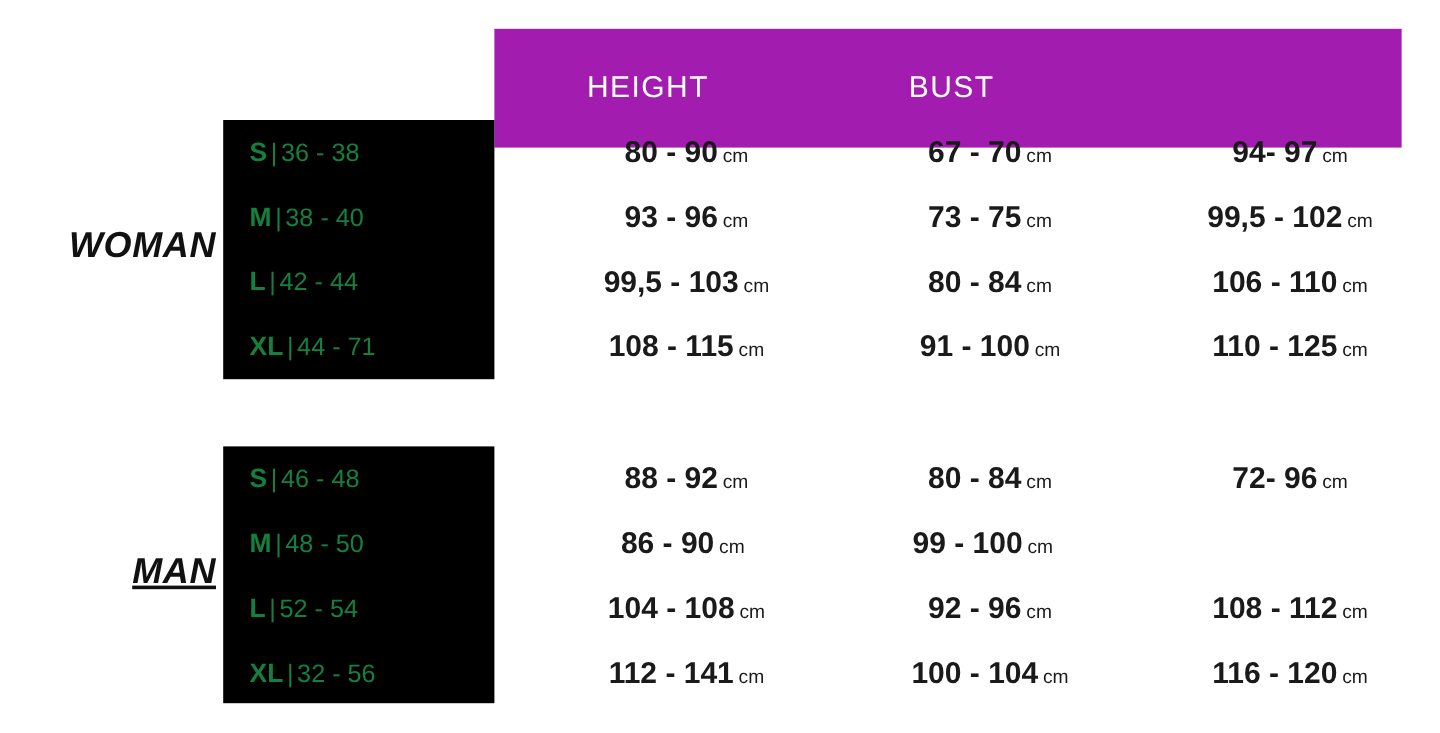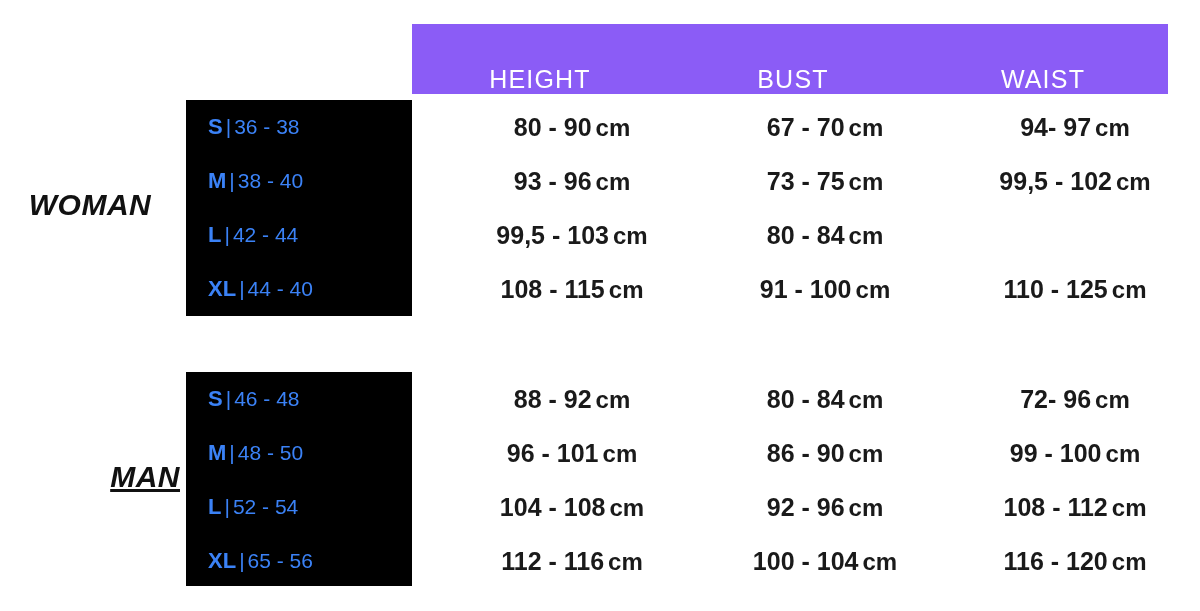--- a/index.html
+++ b/index.html
@@ -15,24 +15,24 @@
     color: #1a1a1a;
     overflow: hidden;
   }
 
   
   .header-bar {
     position: absolute;
     left: 412px;
     top: 24px;
     width: 756px;
-    height: 70px;
-    background: #8b5cf6;
+    height: 99px;
+    background: #a21caf;
     display: flex;
-    align-items: flex-end;
+    align-items: center;
   }
   .header-cell {
     color: #ffffff;
     font-size: 25px;
     font-weight: 400;
     letter-spacing: 1.2px;
     text-align: center;
   }
   .header-cell.height { width: 256px; }
   .header-cell.bust   { width: 250px; }
@@ -63,40 +63,40 @@
     position: absolute;
     left: 0;
     width: 180px;
     text-align: right;
     font-size: 30px;
     font-weight: bold;
     font-style: italic;
     letter-spacing: 0.5px;
     color: #111111;
   }
-  .group.woman .group-label { top: 88px; text-align: center; }
+  .group.woman .group-label { top: 88px; }
   .group.man   .group-label { top: 88px; text-decoration: underline; }
 
   
   .rows {
     position: absolute;
     left: 0;
     top: 0;
     width: 1200px;
   }
   .row {
     display: flex;
     align-items: center;
     height: 54px;
   }
   .row .spacer { width: 186px; }
 
   .size-cell {
     width: 258px;
-    color: #3b82f6;
+    color: #15803d;
     font-size: 21px;
     padding-left: 22px;
     box-sizing: border-box;
     white-space: nowrap;
   }
   .size-cell .sz {
     font-weight: bold;
     font-size: 22px;
   }
   .size-cell .bar {
@@ -115,32 +115,31 @@
     white-space: nowrap;
   }
   .meas-cell.height { width: 256px; }
   .meas-cell.bust   { width: 250px; }
   .meas-cell.waist  { width: 250px; }
   .meas-cell .val {
     font-weight: bold;
     font-size: 25px;
   }
   .meas-cell .unit {
-    font-weight: bold;
-    font-size: 24px;
+    font-weight: normal;
+    font-size: 16px;
     padding-left: 4px;
   }
 </style>
 </head>
 <body>
 
 <div class="header-bar">
   <div class="header-cell height">HEIGHT</div>
   <div class="header-cell bust">BUST</div>
-  <div class="header-cell waist">WAIST</div>
 </div>
 
 <div class="group woman">
   <div class="size-col-bg"></div>
   <div class="group-label">WOMAN</div>
   <div class="rows">
 
     <div class="row">
       <div class="spacer"></div>
       <div class="size-cell">
@@ -177,26 +176,29 @@
       <div class="spacer"></div>
       <div class="size-cell">
         <span class="sz">L</span><span class="bar">|</span><span class="rng">42 - 44</span>
       </div>
       <div class="meas-cell height">
         <span class="val">99,5 - 103</span><span class="unit">cm</span>
       </div>
       <div class="meas-cell bust">
         <span class="val">80 - 84</span><span class="unit">cm</span>
       </div>
-    </div>
-
-    <div class="row">
-      <div class="spacer"></div>
-      <div class="size-cell">
-        <span class="sz">XL</span><span class="bar">|</span><span class="rng">44 - 40</span>
+      <div class="meas-cell waist">
+        <span class="val">106 - 110</span><span class="unit">cm</span>
+      </div>
+    </div>
+
+    <div class="row">
+      <div class="spacer"></div>
+      <div class="size-cell">
+        <span class="sz">XL</span><span class="bar">|</span><span class="rng">44 - 71</span>
       </div>
       <div class="meas-cell height">
         <span class="val">108 - 115</span><span class="unit">cm</span>
       </div>
       <div class="meas-cell bust">
         <span class="val">91 - 100</span><span class="unit">cm</span>
       </div>
       <div class="meas-cell waist">
         <span class="val">110 - 125</span><span class="unit">cm</span>
       </div>
@@ -224,23 +226,20 @@
       <div class="meas-cell waist">
         <span class="val">72- 96</span><span class="unit">cm</span>
       </div>
     </div>
 
     <div class="row">
       <div class="spacer"></div>
       <div class="size-cell">
         <span class="sz">M</span><span class="bar">|</span><span class="rng">48 - 50</span>
       </div>
-      <div class="meas-cell height">
-        <span class="val">96 - 101</span><span class="unit">cm</span>
-      </div>
       <div class="meas-cell bust">
         <span class="val">86 - 90</span><span class="unit">cm</span>
       </div>
       <div class="meas-cell waist">
         <span class="val">99 - 100</span><span class="unit">cm</span>
       </div>
     </div>
 
     <div class="row">
       <div class="spacer"></div>
@@ -254,24 +253,24 @@
         <span class="val">92 - 96</span><span class="unit">cm</span>
       </div>
       <div class="meas-cell waist">
         <span class="val">108 - 112</span><span class="unit">cm</span>
       </div>
     </div>
 
     <div class="row">
       <div class="spacer"></div>
       <div class="size-cell">
-        <span class="sz">XL</span><span class="bar">|</span><span class="rng">65 - 56</span>
-      </div>
-      <div class="meas-cell height">
-        <span class="val">112 - 116</span><span class="unit">cm</span>
+        <span class="sz">XL</span><span class="bar">|</span><span class="rng">32 - 56</span>
+      </div>
+      <div class="meas-cell height">
+        <span class="val">112 - 141</span><span class="unit">cm</span>
       </div>
       <div class="meas-cell bust">
         <span class="val">100 - 104</span><span class="unit">cm</span>
       </div>
       <div class="meas-cell waist">
         <span class="val">116 - 120</span><span class="unit">cm</span>
       </div>
     </div>
 
   </div>

